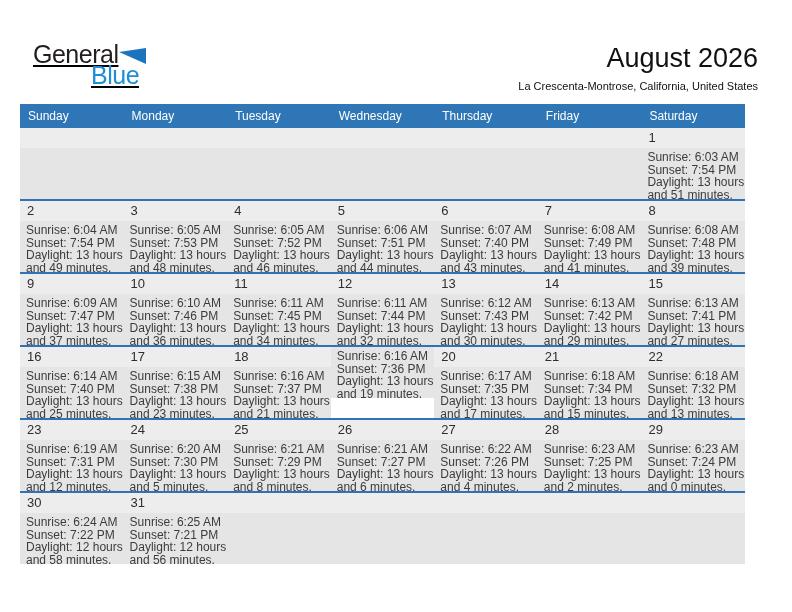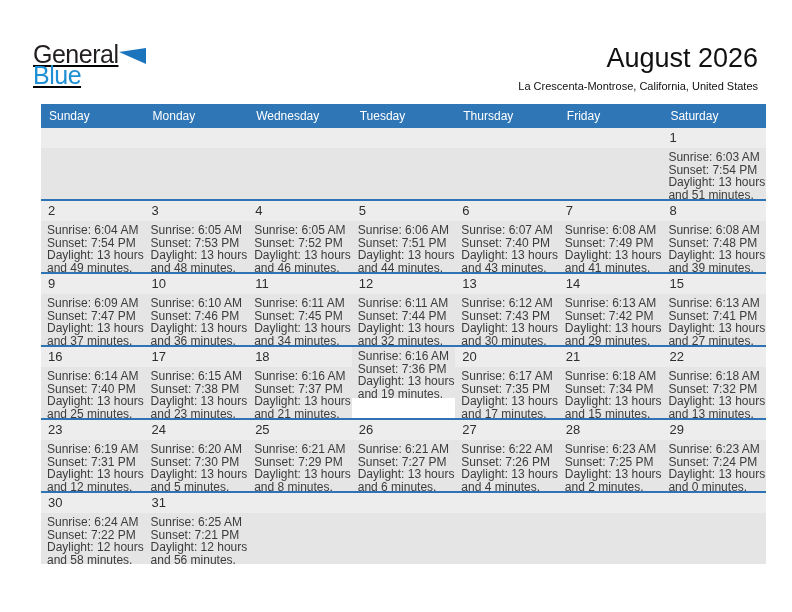--- a/index.html
+++ b/index.html
@@ -18,29 +18,29 @@
     width:792px;height:612px;
     font-family:"Liberation Sans",sans-serif;
     position:relative;overflow:hidden;
   }
   .page{position:absolute;inset:0;}
 
   
   .logo{position:absolute;left:33px;top:42px;line-height:1;text-decoration:underline;}
   .logo-line1{font-size:25px;letter-spacing:-0.5px;color:#221E1F;display:flex;align-items:flex-start;}
   .logo-triangle{margin-left:1px;margin-top:2px;display:inline-block;}
-  .logo-line2{font-size:25px;letter-spacing:-0.5px;color:var(--logo-blue);margin-top:-6px;}
+  .logo-line2{font-size:25px;letter-spacing:-0.5px;color:var(--logo-blue);margin-left:58px;margin-top:-6px;}
 
   
   .title-block{position:absolute;right:34px;top:36px;text-align:right;color:#111;margin-top:7px;}
   .page-title{font-size:27px;font-weight:400;}
   .page-subtitle{font-size:11px;margin-top:6px;}
 
   
-  .calendar{position:absolute;left:41px;top:104px;width:725px;}
+  .calendar{position:absolute;left:20px;top:104px;width:725px;}
   .head-row{
     display:grid;grid-template-columns:repeat(7,1fr);
     background:var(--header-bg);color:var(--header-text);
     font-size:12px;
   }
   .head-cell{padding:5px 0 5px 8px;}
   .week{display:grid;grid-template-columns:repeat(7,1fr);border-bottom:2px solid var(--separator);}
   .week.last{border-bottom:none;}
   .cell{overflow:hidden;}
   .num{
@@ -74,22 +74,22 @@
 
   <div class="title-block">
     <div class="page-title">August 2026</div>
     <div class="page-subtitle">La Crescenta-Montrose, California, United States</div>
   </div>
 
   <div class="calendar">
     <div class="head-row">
       <div class="head-cell">Sunday</div>
       <div class="head-cell">Monday</div>
+      <div class="head-cell">Tuesday</div>
       <div class="head-cell">Wednesday</div>
-      <div class="head-cell">Tuesday</div>
       <div class="head-cell">Thursday</div>
       <div class="head-cell">Friday</div>
       <div class="head-cell">Saturday</div>
     </div>
     <div>
         <div class="week">
           <div class="cell">
             <div class="num"></div>
             <div class="details"></div>
           </div>

